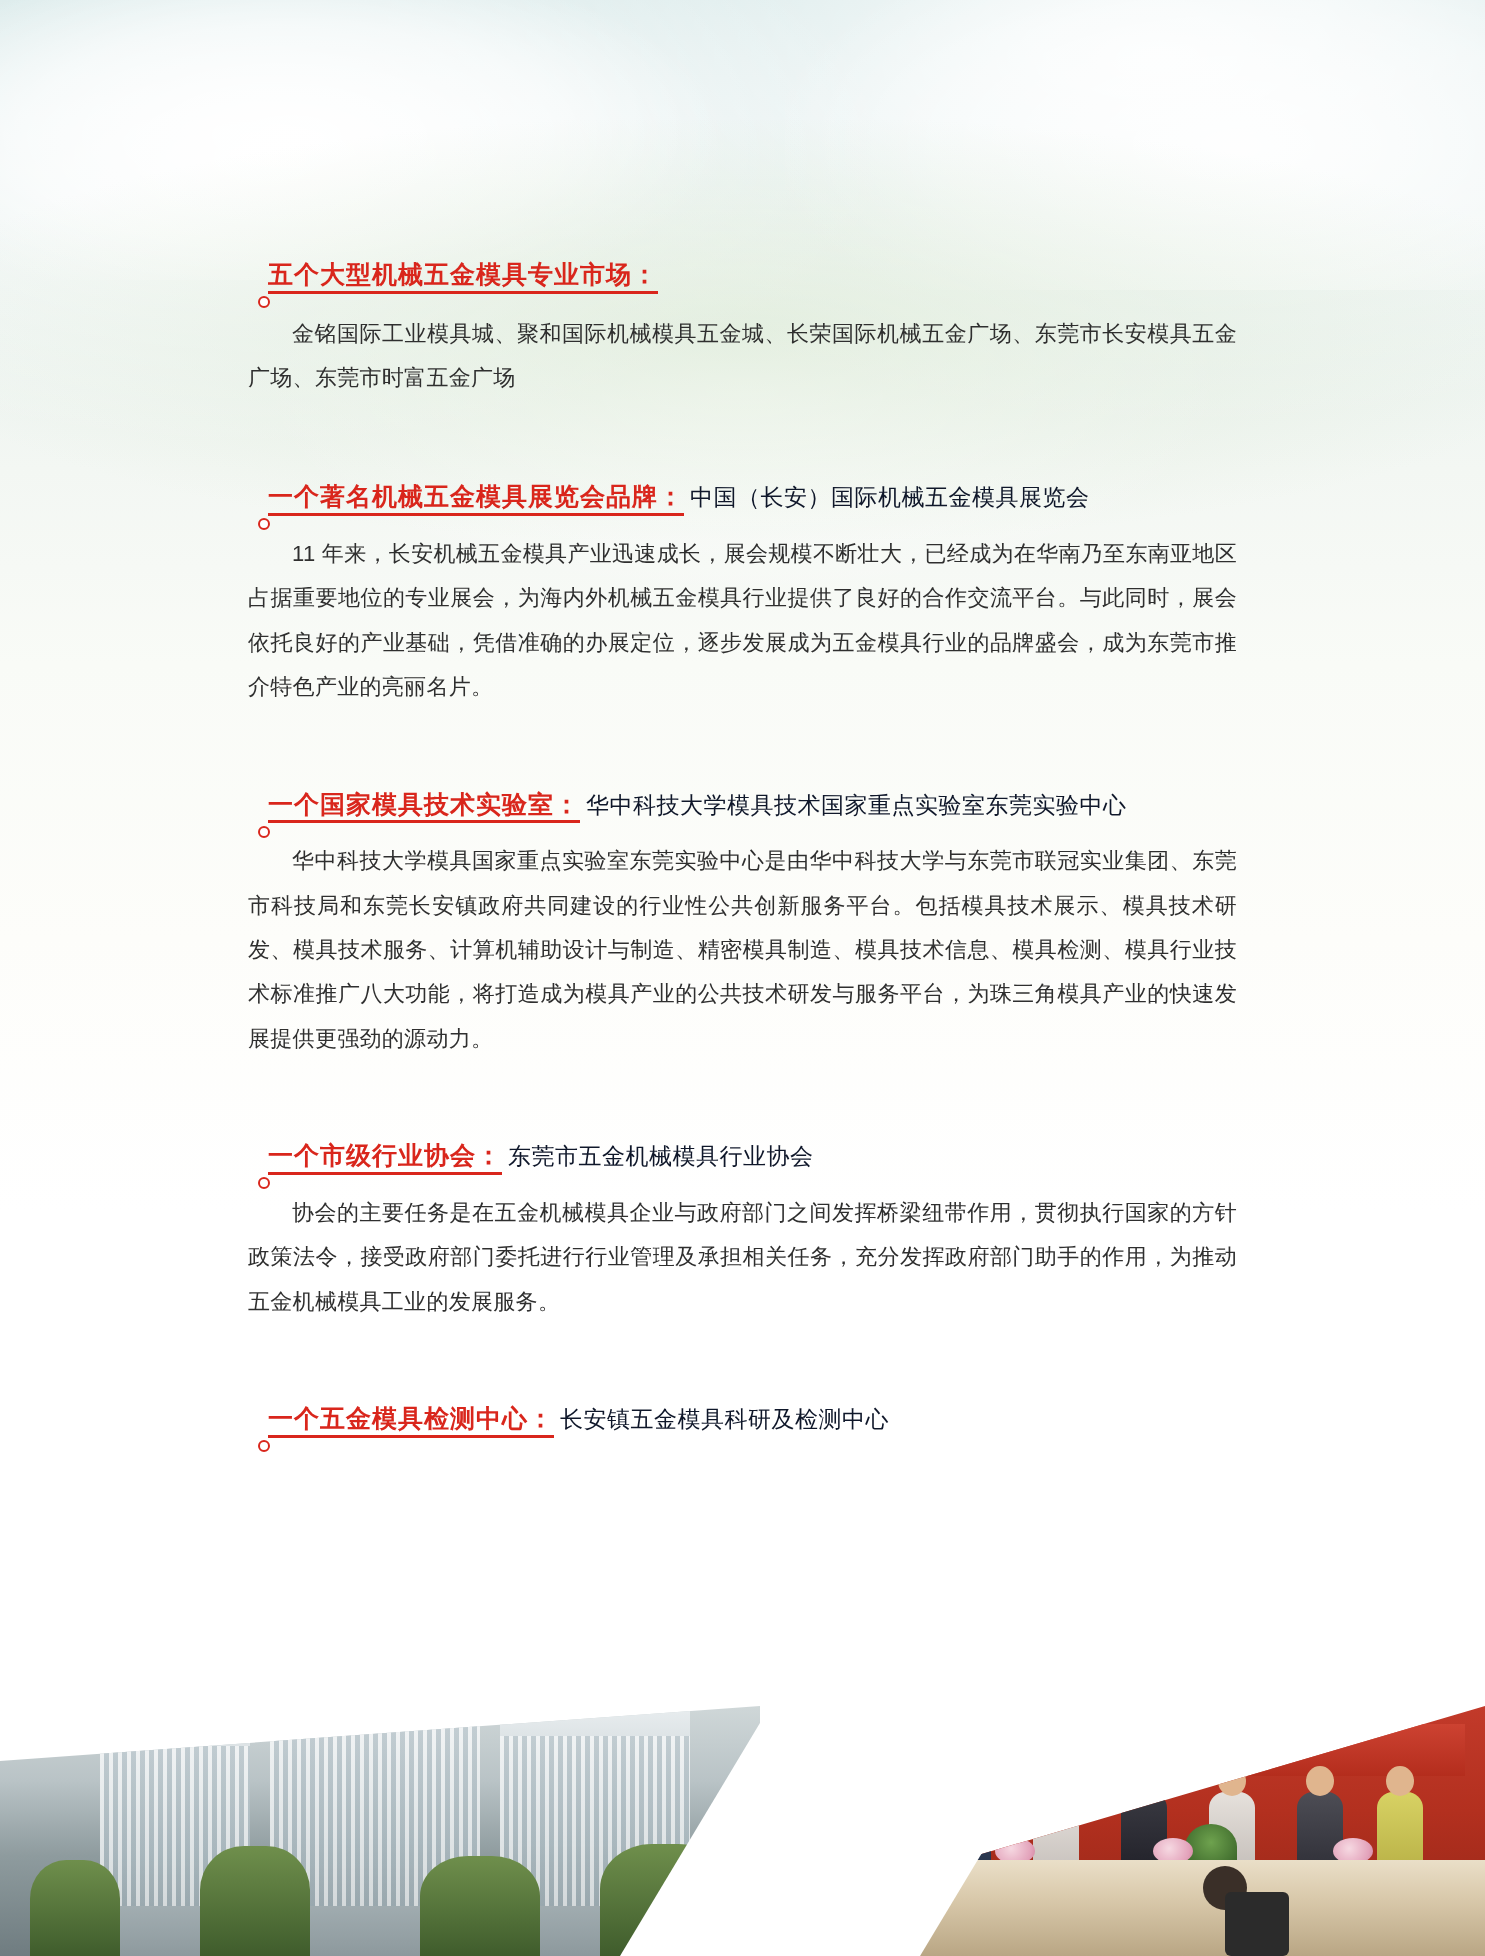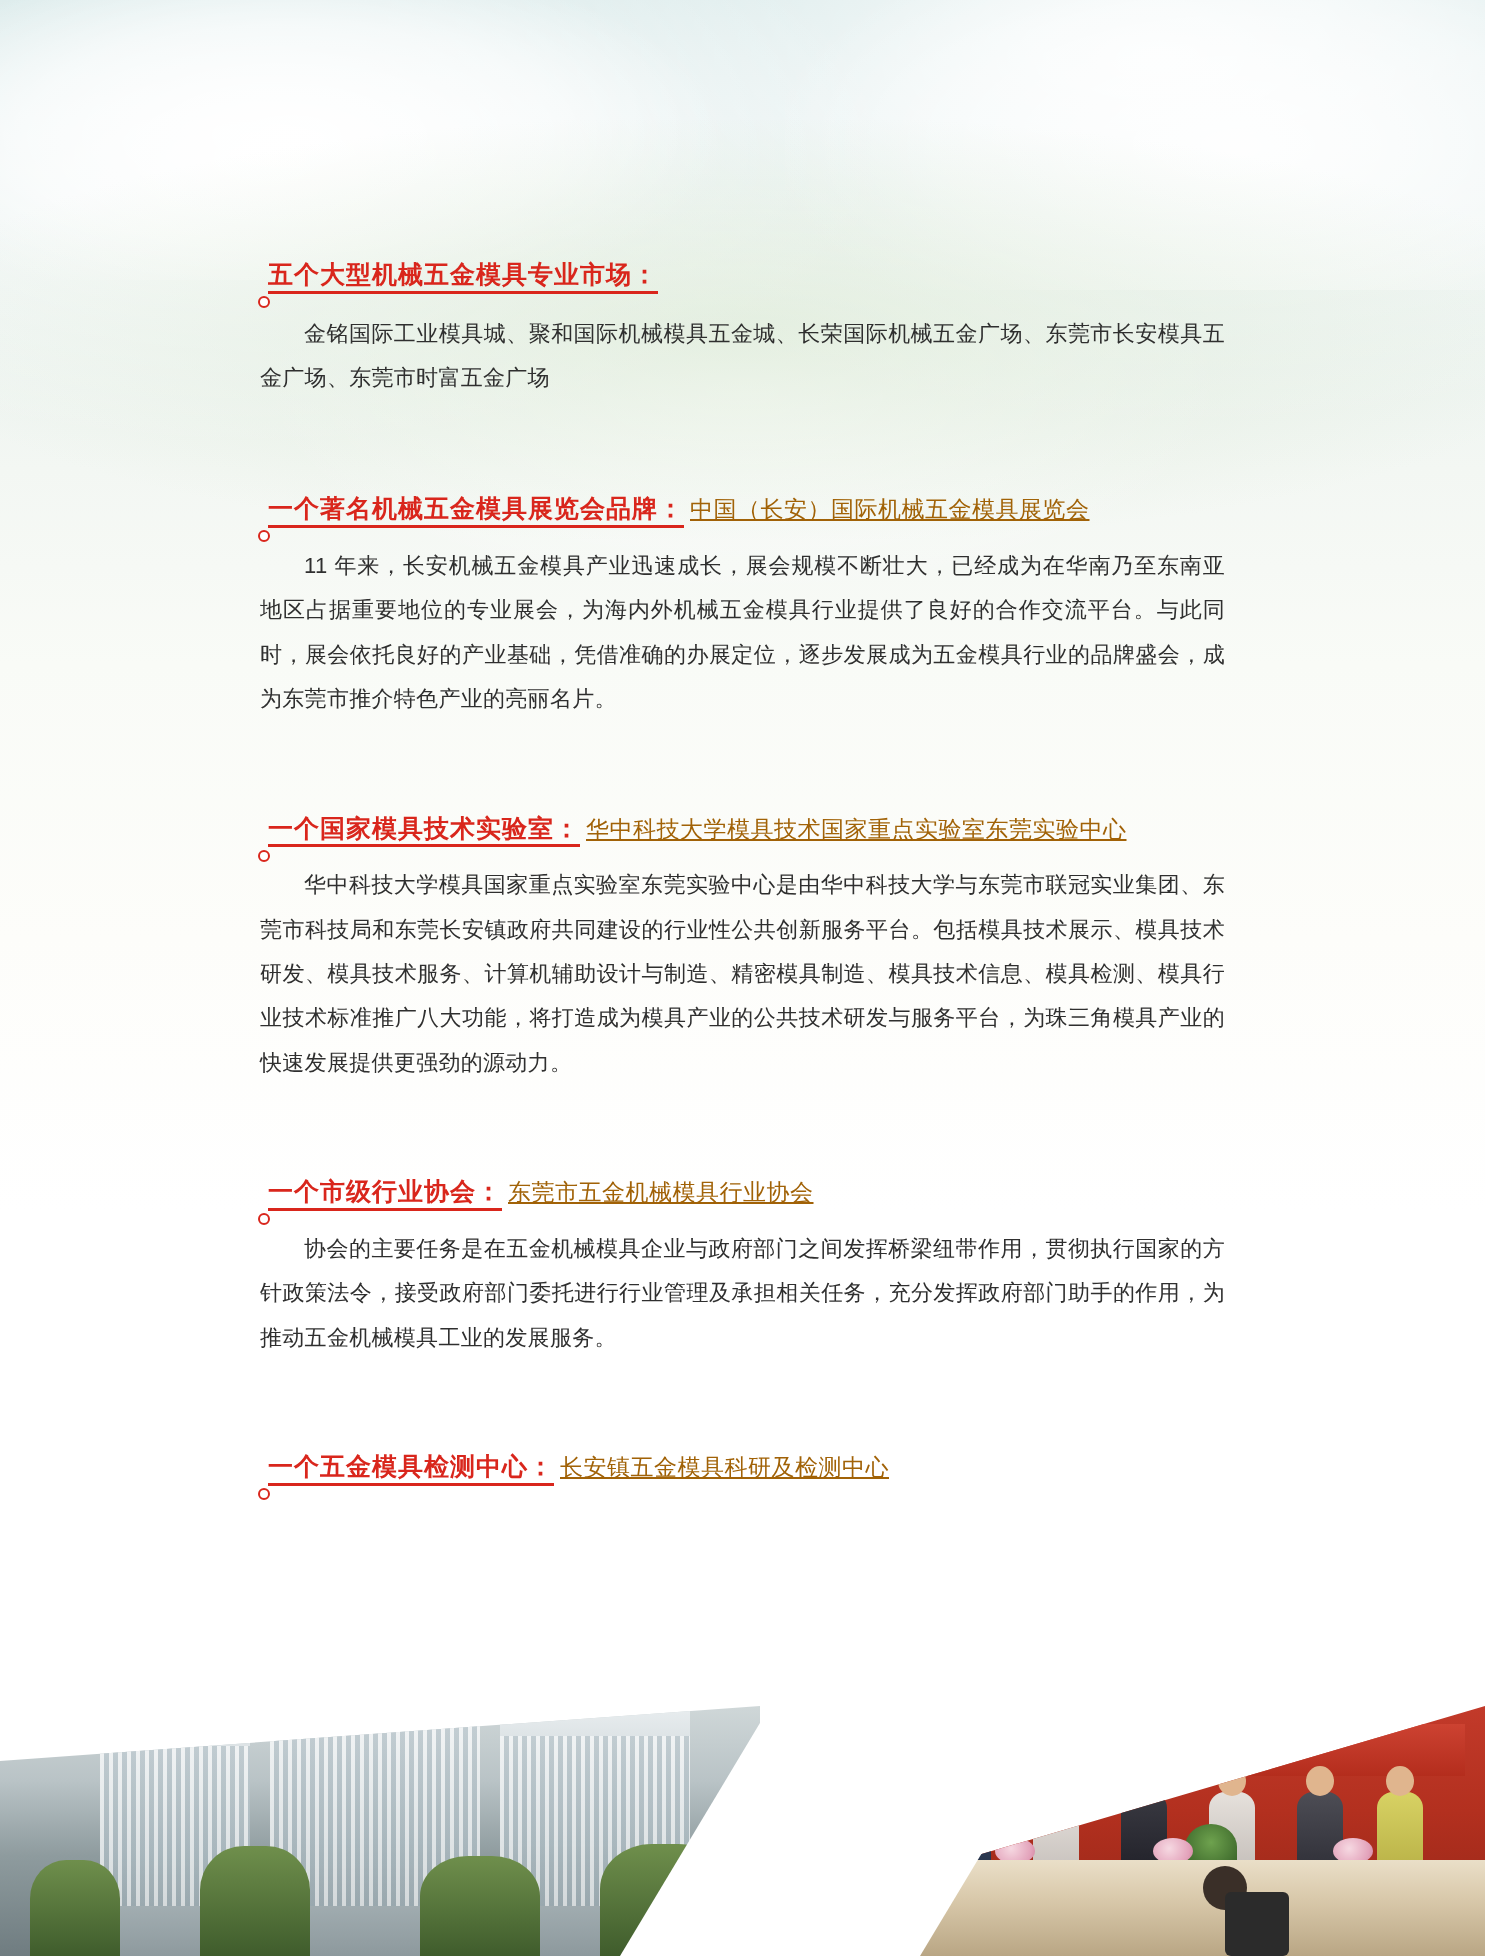--- a/index.html
+++ b/index.html
@@ -61,30 +61,29 @@
   .dot{
     position:absolute;
     left:258px;
     width:12px;height:12px;border-radius:50%;
     border:2px solid #d9261c;background:#ffffff;
     box-sizing:border-box;
   }
   .subtitle{
     display:inline-block;
     font-size:23px;
-    color:#a16207;
+    color:#0f172a;
     font-weight:normal;
     margin-left:6px;
     line-height:1.5;
     letter-spacing:0.5px;
     vertical-align:baseline;
-    text-decoration:underline;
   }
   .para{
-    margin:12px;
+    margin:0;
     padding:0 248px 0 248px;
     font-size:22px;
     line-height:2.02;
     color:#2f2f2f;
     text-align:justify;
     text-indent:2em;
     letter-spacing:0.3px;
   }
 
   

